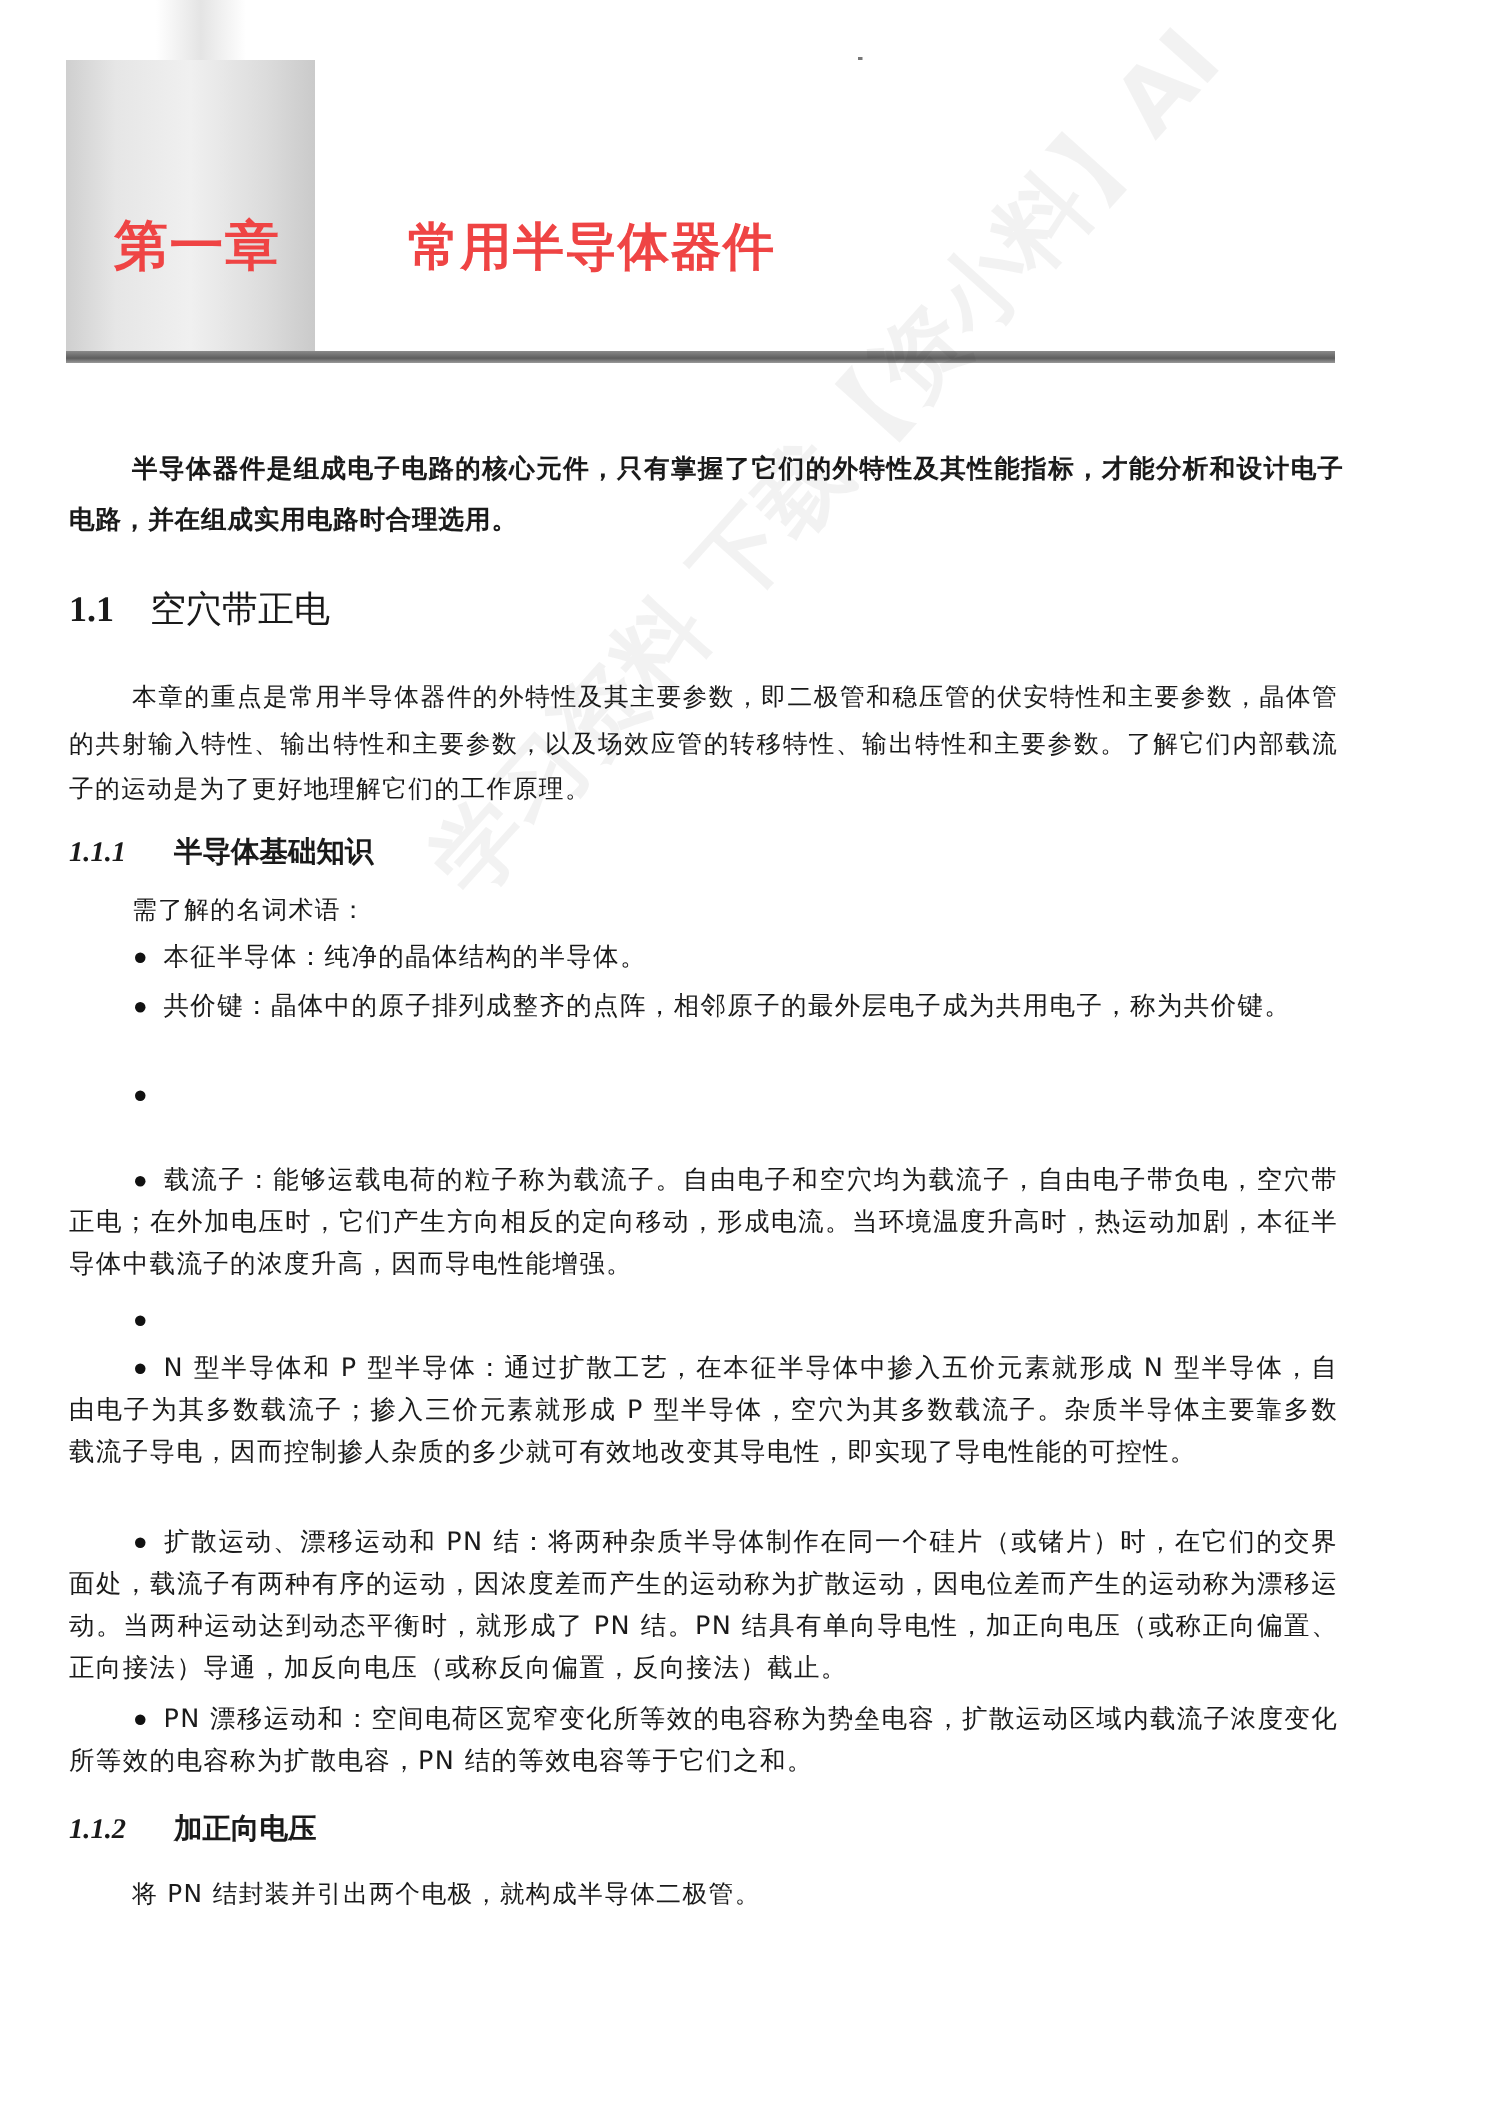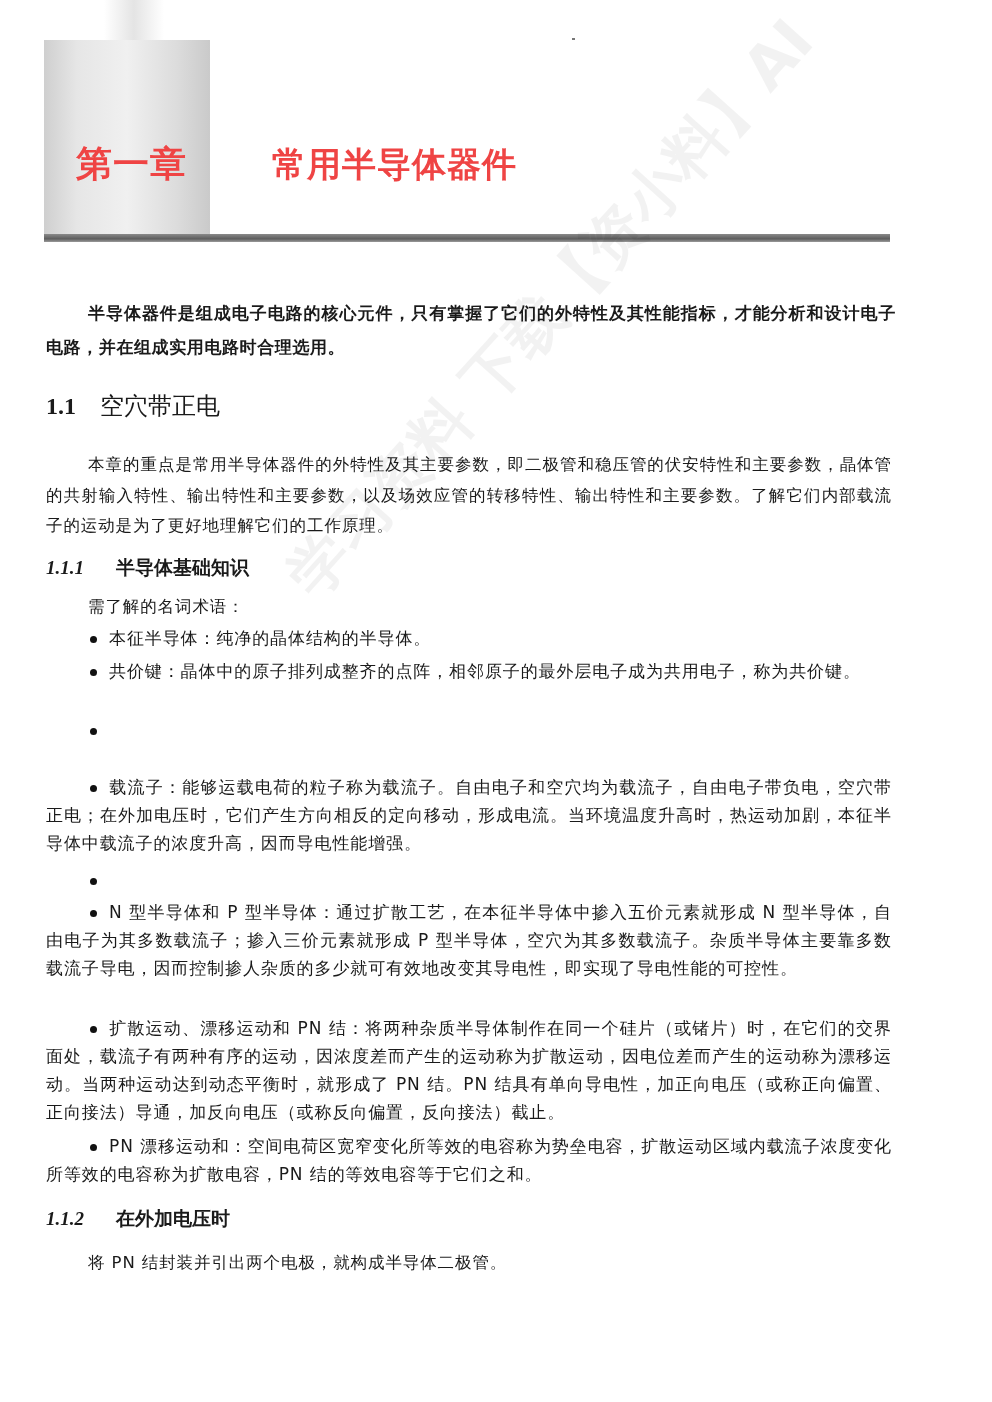--- a/index.html
+++ b/index.html
@@ -79,15 +79,15 @@
 <div class="bullet" style="top:624px;"><span class="dot"></span><span>本征半导体：纯净的晶体结构的半导体。</span></div>
 <div class="bullet" style="top:657px;"><span class="dot"></span><span>共价键：晶体中的原子排列成整齐的点阵，相邻原子的最外层电子成为共用电子，称为共价键。</span></div>
 <div class="bullet" style="top:716px;"><span class="dot"></span></div>
 <div class="bullet" style="top:773px;"><span class="dot"></span><span>载流子：能够运载电荷的粒子称为载流子。自由电子和空穴均为载流子，自由电子带负电，空穴带正电；在外加电压时，它们产生方向相反的定向移动，形成电流。当环境温度升高时，热运动加剧，本征半导体中载流子的浓度升高，因而导电性能增强。</span></div>
 <div class="bullet" style="top:866px;"><span class="dot"></span></div>
 <div class="bullet" style="top:898px;"><span class="dot"></span><span>N 型半导体和 P 型半导体：通过扩散工艺，在本征半导体中掺入五价元素就形成 N 型半导体，自由电子为其多数载流子；掺入三价元素就形成 P 型半导体，空穴为其多数载流子。杂质半导体主要靠多数载流子导电，因而控制掺人杂质的多少就可有效地改变其导电性，即实现了导电性能的可控性。</span></div>
 <div class="bullet" style="top:1014px;"><span class="dot"></span><span>扩散运动、漂移运动和 PN 结：将两种杂质半导体制作在同一个硅片（或锗片）时，在它们的交界面处，载流子有两种有序的运动，因浓度差而产生的运动称为扩散运动，因电位差而产生的运动称为漂移运动。当两种运动达到动态平衡时，就形成了 PN 结。PN 结具有单向导电性，加正向电压（或称正向偏置、正向接法）导通，加反向电压（或称反向偏置，反向接法）截止。</span></div>
 <div class="bullet" style="top:1132px;"><span class="dot"></span><span>PN 漂移运动和：空间电荷区宽窄变化所等效的电容称为势垒电容，扩散运动区域内载流子浓度变化所等效的电容称为扩散电容，PN 结的等效电容等于它们之和。</span></div>
 
 <div class="h3" style="top:1206px;">
-  <span class="num">1.1.2</span><span>在外加电压时</span>
+  <span class="num">1.1.2</span><span>加正向电压</span>
 </div>
 <div class="para" style="top:1248px;">将 PN 结封装并引出两个电极，就构成半导体二极管。</div>
 
 </body></html>

